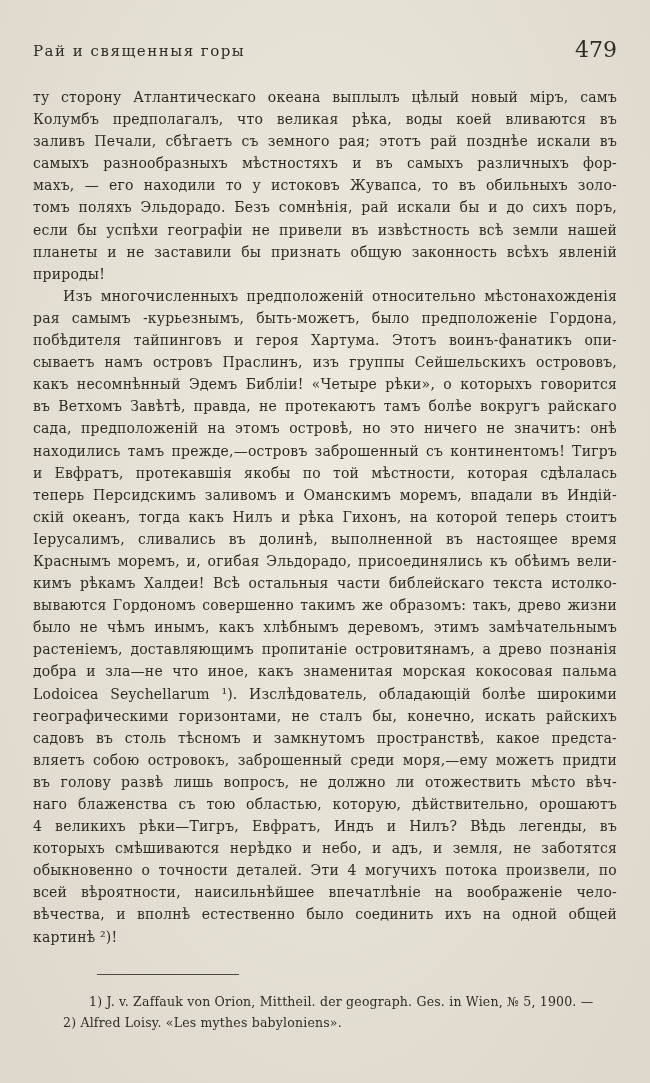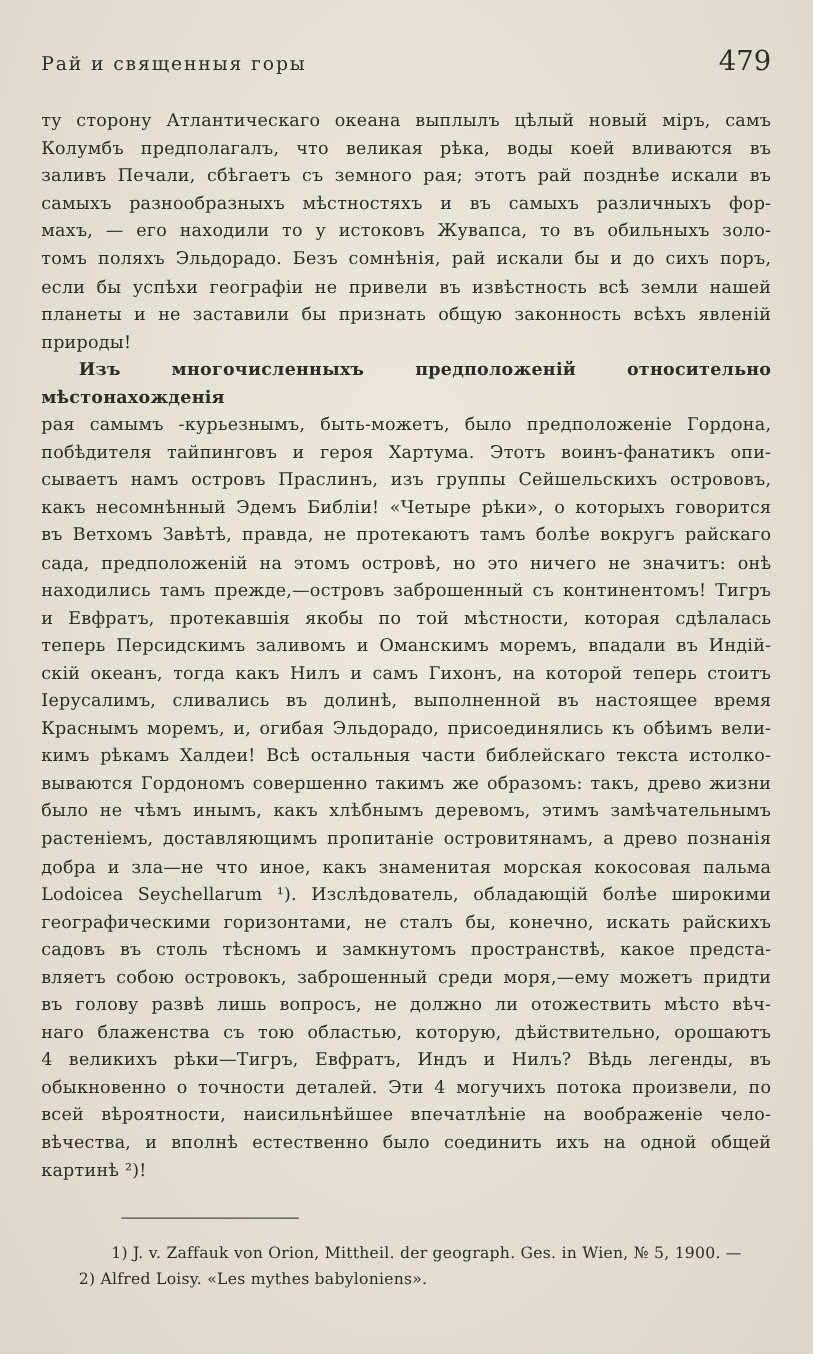--- a/index.html
+++ b/index.html
@@ -48,21 +48,20 @@
     letter-spacing: 0.2px;
     text-align: justify;
     text-align-last: justify;
     white-space: normal;
   }
   .line.last {
     text-align-last: left;
   }
   .para.indented .line.first {
     text-indent: 30px;
-    font-weight: bold;
   }
   .footnote-rule {
     margin-top: 26px;
     margin-left: 64px;
     width: 142px;
     border-top: 1.5px solid #4c4a42;
   }
   .footnotes {
     margin-top: 16px;
     padding-left: 30px;
@@ -104,35 +103,36 @@
         <div class="line first">Изъ многочисленныхъ предположеній относительно мѣстонахожденія</div>
         <div class="line">рая самымъ -курьезнымъ, быть-можетъ, было предположеніе Гордона,</div>
         <div class="line">побѣдителя тайпинговъ и героя Хартума. Этотъ воинъ-фанатикъ опи-</div>
         <div class="line">сываетъ намъ островъ Праслинъ, изъ группы Сейшельскихъ острововъ,</div>
         <div class="line">какъ несомнѣнный Эдемъ Библіи! «Четыре рѣки», о которыхъ говорится</div>
         <div class="line">въ Ветхомъ Завѣтѣ, правда, не протекаютъ тамъ болѣе вокругъ райскаго</div>
         <div class="line">сада, предположеній на этомъ островѣ, но это ничего не значитъ: онѣ</div>
         <div class="line">находились тамъ прежде,—островъ заброшенный съ континентомъ! Тигръ</div>
         <div class="line">и Евфратъ, протекавшія якобы по той мѣстности, которая сдѣлалась</div>
         <div class="line">теперь Персидскимъ заливомъ и Оманскимъ моремъ, впадали въ Индій-</div>
-        <div class="line">скій океанъ, тогда какъ Нилъ и самъ Гихонъ, на которой теперь стоитъ</div>
+        <div class="line">скій океанъ, тогда какъ Нилъ и рѣка Гихонъ, на которой теперь стоитъ</div>
         <div class="line">Іерусалимъ, сливались въ долинѣ, выполненной въ настоящее время</div>
         <div class="line">Краснымъ моремъ, и, огибая Эльдорадо, присоединялись къ обѣимъ вели-</div>
         <div class="line">кимъ рѣкамъ Халдеи! Всѣ остальныя части библейскаго текста истолко-</div>
         <div class="line">вываются Гордономъ совершенно такимъ же образомъ: такъ, древо жизни</div>
         <div class="line">было не чѣмъ инымъ, какъ хлѣбнымъ деревомъ, этимъ замѣчательнымъ</div>
         <div class="line">растеніемъ, доставляющимъ пропитаніе островитянамъ, а древо познанія</div>
         <div class="line">добра и зла—не что иное, какъ знаменитая морская кокосовая пальма</div>
         <div class="line">Lodoicea Seychellarum ¹). Изслѣдователь, обладающій болѣе широкими</div>
         <div class="line">географическими горизонтами, не сталъ бы, конечно, искать райскихъ</div>
         <div class="line">садовъ въ столь тѣсномъ и замкнутомъ пространствѣ, какое предста-</div>
         <div class="line">вляетъ собою островокъ, заброшенный среди моря,—ему можетъ придти</div>
         <div class="line">въ голову развѣ лишь вопросъ, не должно ли отожествить мѣсто вѣч-</div>
         <div class="line">наго блаженства съ тою областью, которую, дѣйствительно, орошаютъ</div>
         <div class="line">4 великихъ рѣки—Тигръ, Евфратъ, Индъ и Нилъ? Вѣдь легенды, въ</div>
+        <div class="line">которыхъ смѣшиваются нерѣдко и небо, и адъ, и земля, не заботятся</div>
         <div class="line">обыкновенно о точности деталей. Эти 4 могучихъ потока произвели, по</div>
         <div class="line">всей вѣроятности, наисильнѣйшее впечатлѣніе на воображеніе чело-</div>
         <div class="line">вѣчества, и вполнѣ естественно было соединить ихъ на одной общей</div>
         <div class="line last">картинѣ ²)!</div>
       </div>
   </div>
 
   <div class="footnote-rule"></div>
 
   <div class="footnotes">

